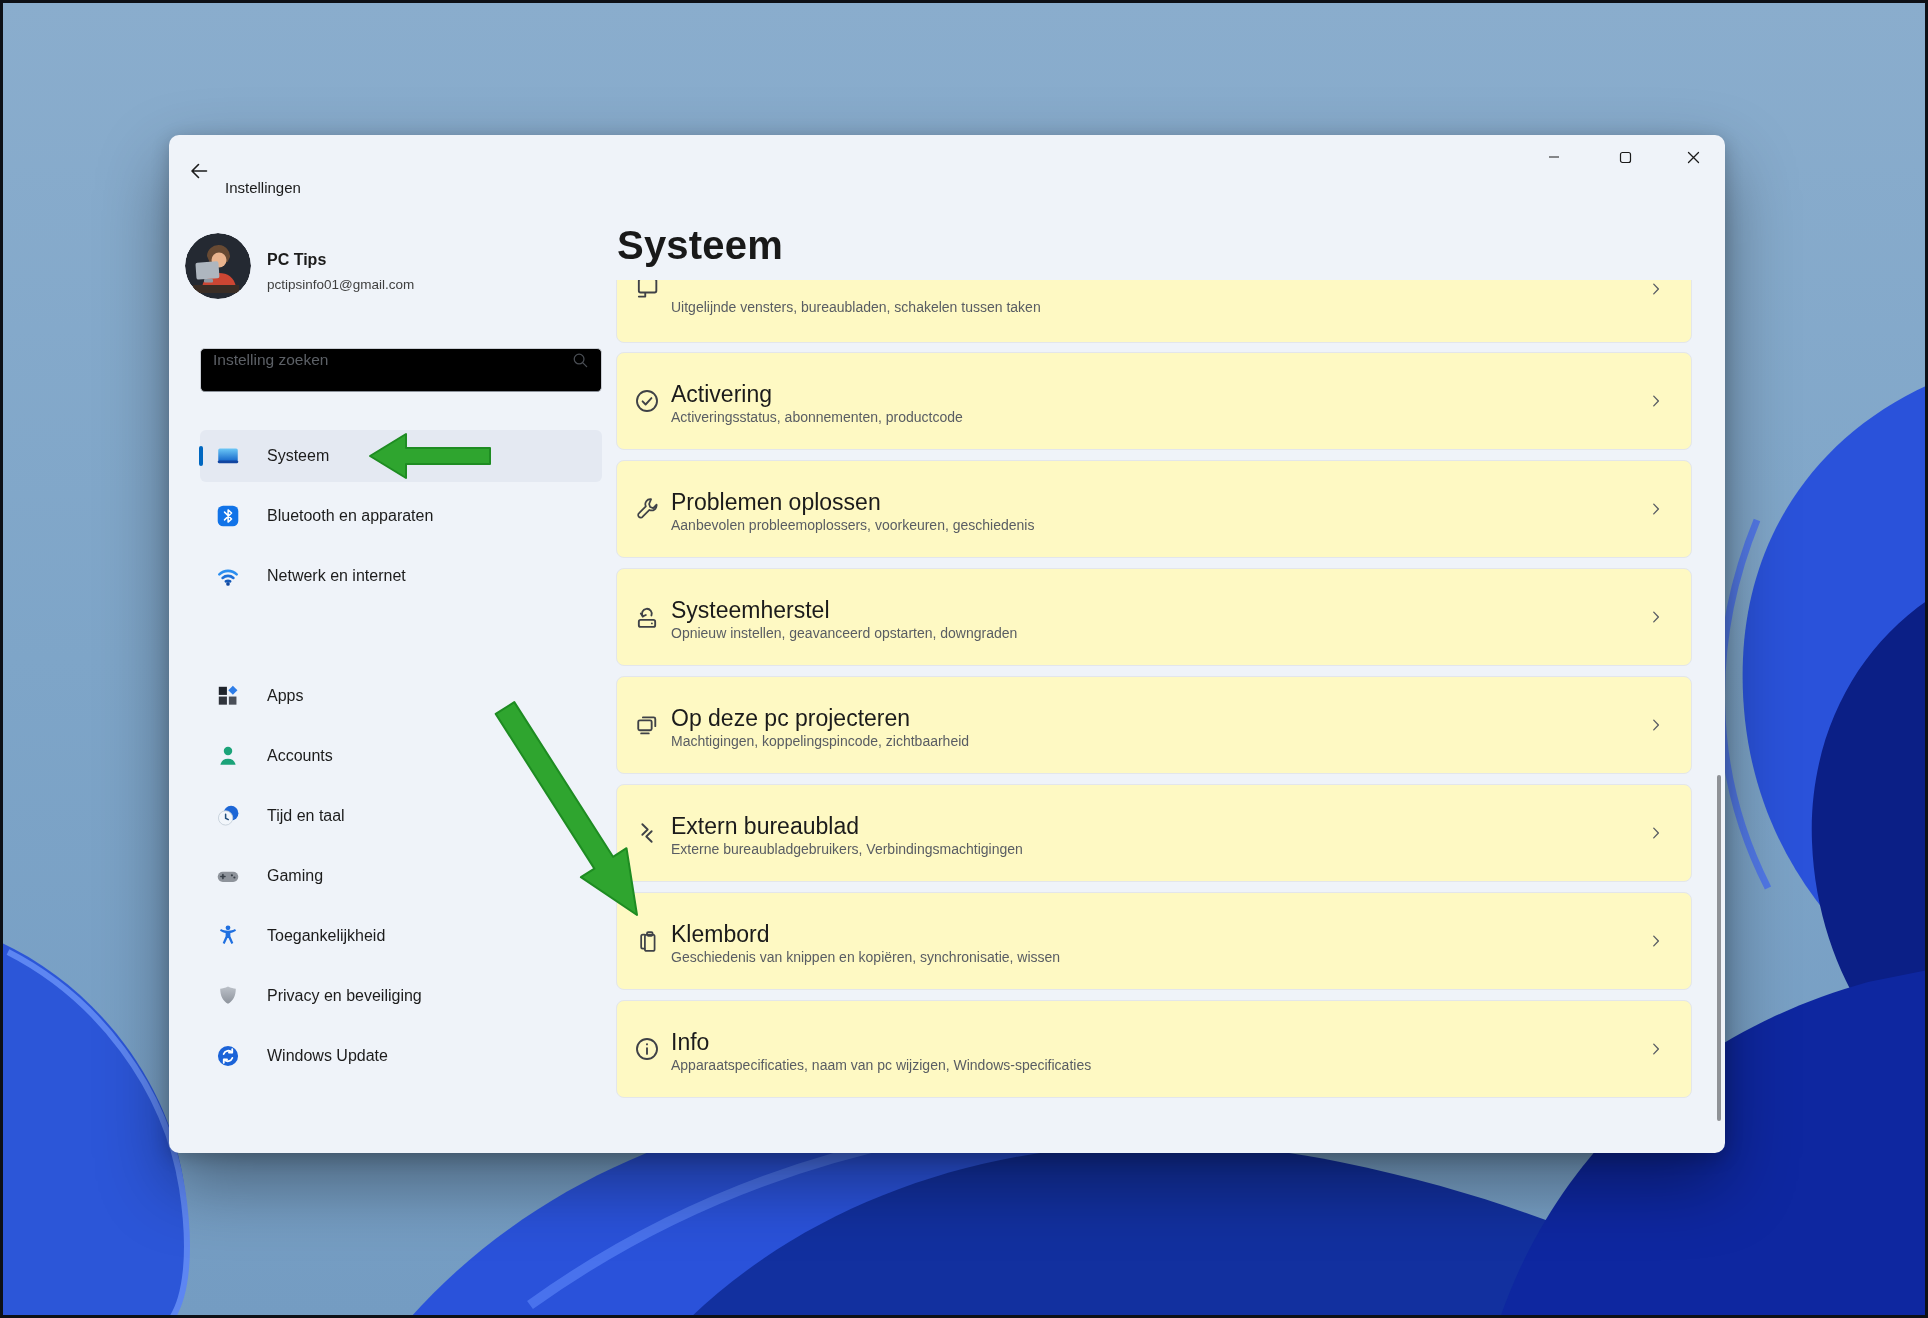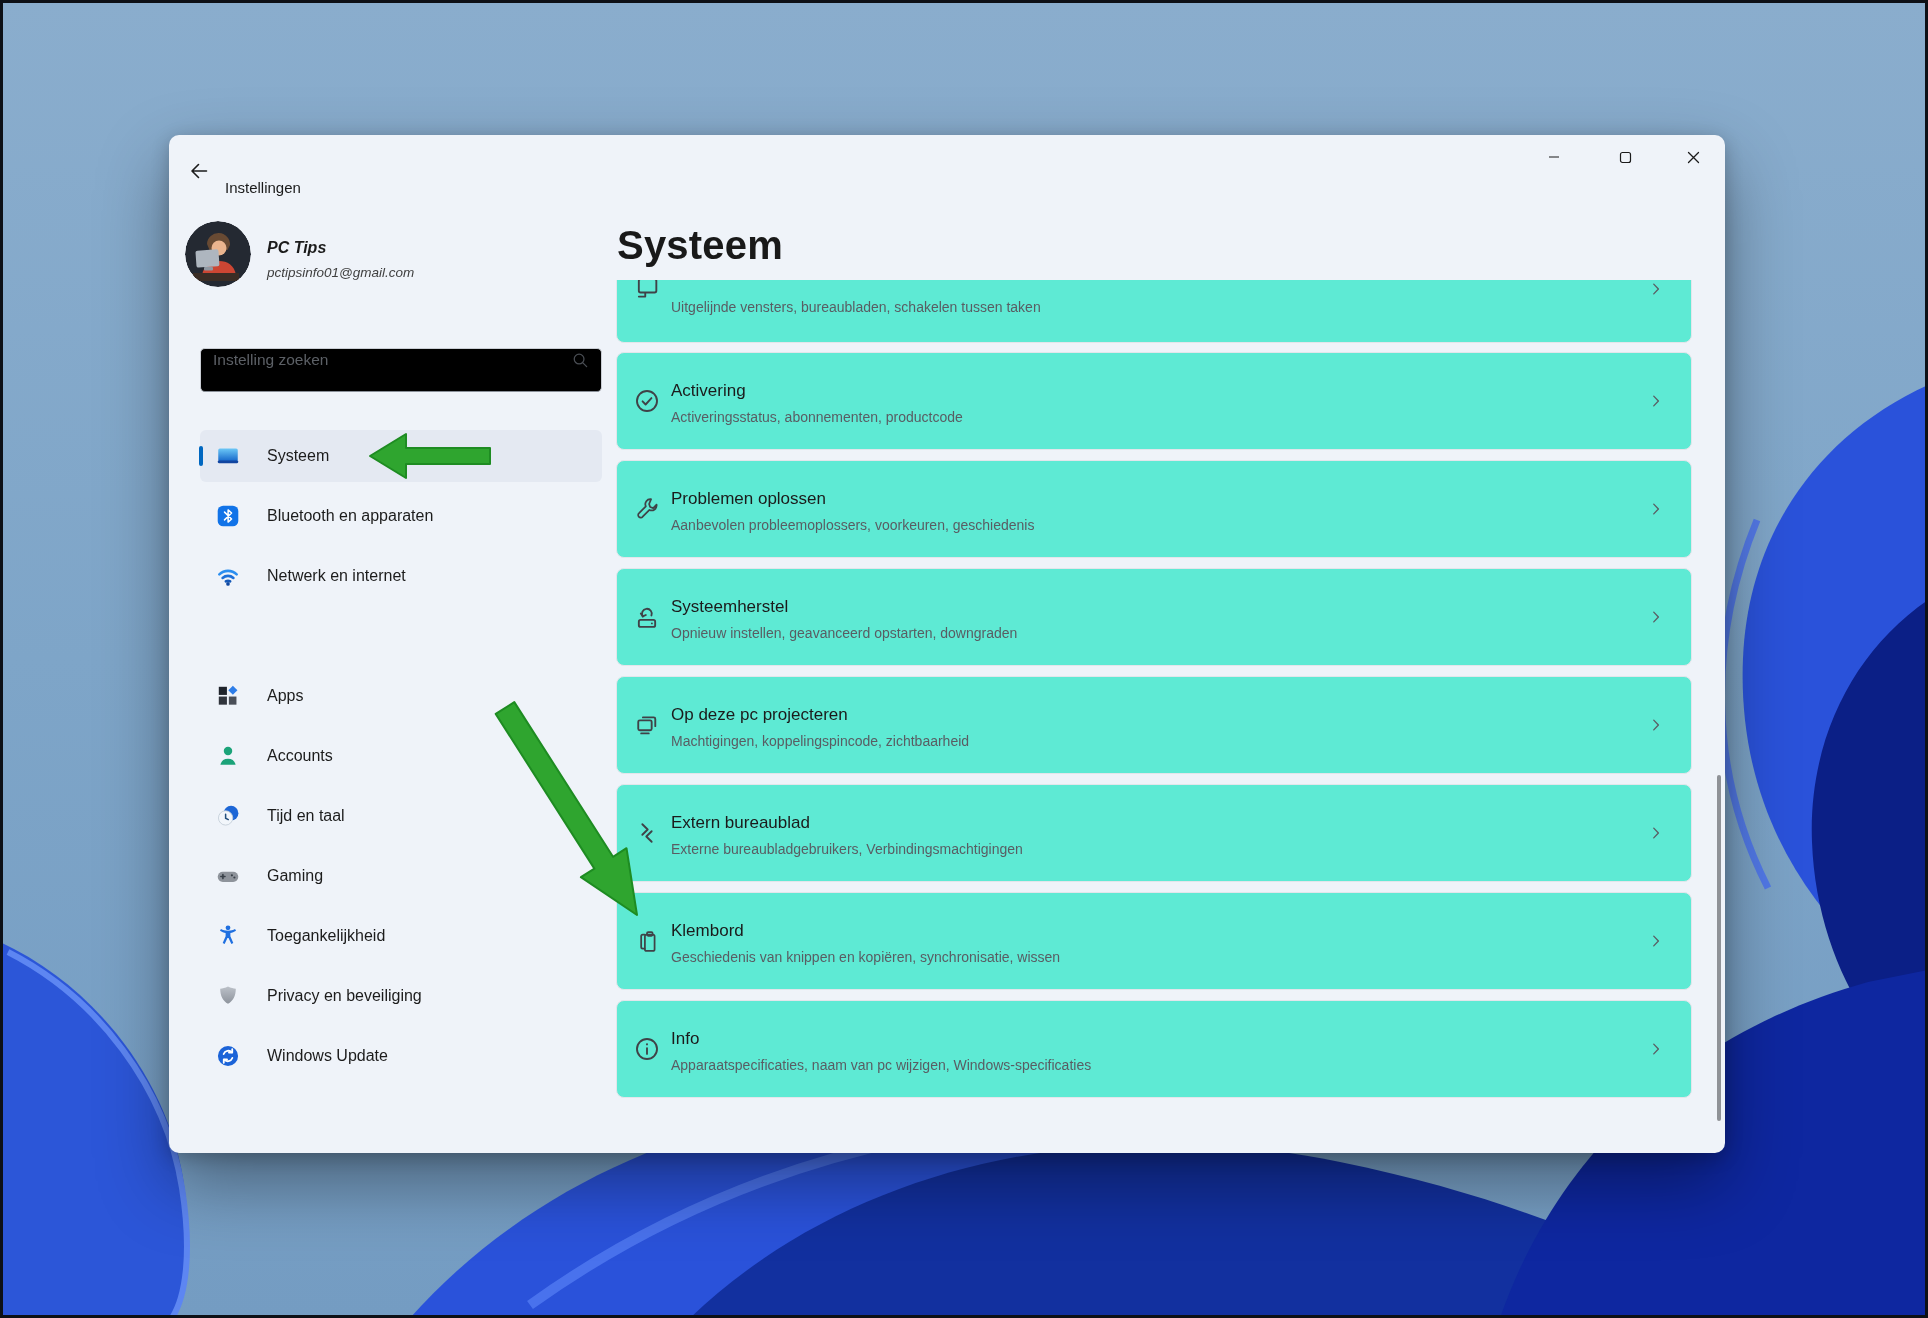--- a/index.html
+++ b/index.html
@@ -17,21 +17,21 @@
     box-shadow:0 30px 70px rgba(0,0,0,.38),0 4px 18px rgba(0,0,0,.22);
   }
 
   
   .back-btn{position:absolute;left:12px;top:20px;width:36px;height:32px;display:flex;align-items:center;justify-content:center;border-radius:5px;}
   .tb-title{position:absolute;left:56px;top:28px;font-size:15px;color:#1b1b1b;margin-top:16px;}
   .caption-btn{position:absolute;top:0;width:46px;height:44px;display:flex;align-items:center;justify-content:center;}
   #btn-min{left:1362px}#btn-max{left:1433px}#btn-close{left:1501px}
 
   
-  .profile{position:absolute;left:16px;top:86px;width:420px;height:70px;font-style:italic;}
+  .profile{position:absolute;left:16px;top:98px;width:420px;height:70px;}
   .avatar{position:absolute;left:0;top:0;width:66px;height:66px;border-radius:50%;overflow:hidden;}
   .profile-name{position:absolute;left:82px;top:18px;font-size:16px;font-weight:700;color:#1b1b1b;}
   .profile-email{position:absolute;left:82px;top:44px;font-size:13.5px;color:#3f3f3f;}
 
   
   .search{position:absolute;left:31px;top:213px;width:402px;height:44px;background:#000000;
     border:1px solid #c9cdd4;border-bottom-color:#8a9099;border-radius:5px;
     display:flex;align-items:flex-start;padding:2px 12px;box-sizing:border-box;}
   .search-ph{flex:1;font-size:15.5px;color:#5c6066;}
 
@@ -40,25 +40,25 @@
     display:flex;align-items:center;padding-left:15px;box-sizing:border-box;}
   .nav-item.selected{background:#e4e9f2;}
   .nav-accent{display:none;position:absolute;left:-1px;top:16px;width:4px;height:20px;border-radius:2px;background:#0067c0;}
   .nav-item.selected .nav-accent{display:block;}
   .nav-icon{width:26px;height:26px;flex:0 0 26px;}
   .nav-label{margin-left:26px;font-size:16px;color:#1c1c1c;white-space:nowrap;}
 
   
   .page-title{position:absolute;left:448px;top:88px;font-size:40px;font-weight:600;color:#191919;letter-spacing:.2px;}
   .viewport{position:absolute;left:440px;top:145px;width:1112px;height:872px;overflow:hidden;}
-  .card{position:absolute;left:7px;width:1076px;height:98px;background:#5eead4;
+  .card{position:absolute;left:7px;width:1076px;height:98px;background:#fef9c3;
     border:1px solid #e3e6eb;border-radius:8px;box-sizing:border-box;}
   .card.partial{height:109px;}
   .row-icon{position:absolute;left:16px;top:50%;transform:translateY(-50%);width:28px;height:28px;}
-  .row-title{position:absolute;left:54px;top:28px;font-size:17px;color:#1b1b1b;}
+  .row-title{position:absolute;left:54px;top:28px;font-size:23px;color:#1b1b1b;}
   .row-sub{position:absolute;left:54px;top:56px;font-size:14px;color:#595d63;}
   .card.partial .row-sub{top:64px;}
   .row-chevron{position:absolute;right:26px;top:50%;transform:translateY(-50%);width:18px;height:18px;}
 
   .scrollbar{position:absolute;left:1548px;top:640px;width:4px;height:346px;background:#8f9297;border-radius:2px;}
 
   #arrows{position:absolute;inset:0;z-index:50;pointer-events:none;}
   svg{display:block;}
 </style>
 </head>

